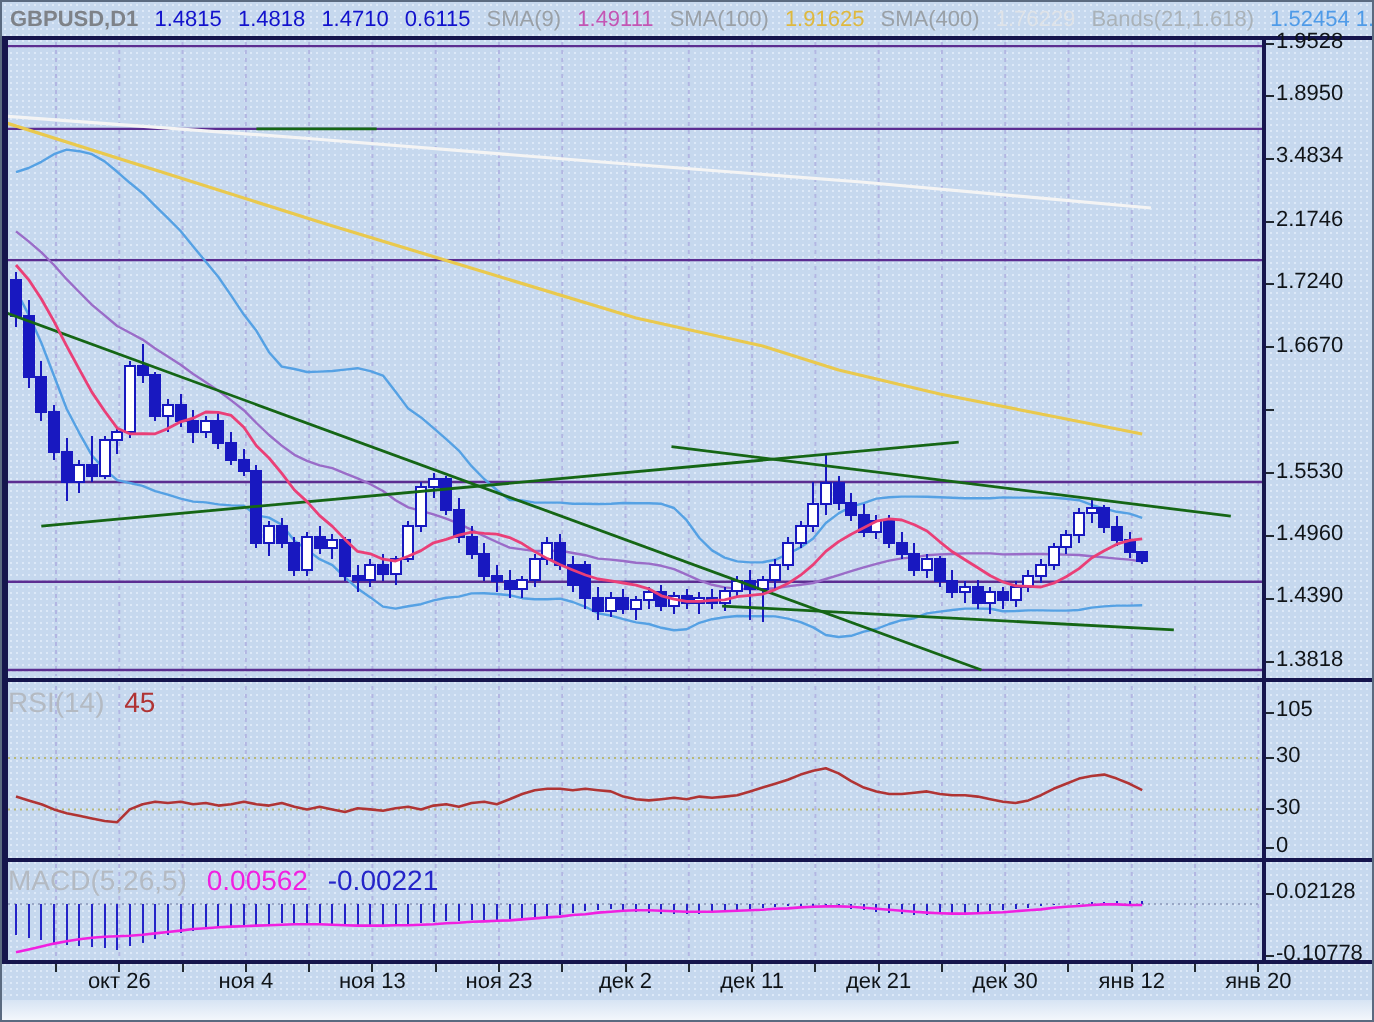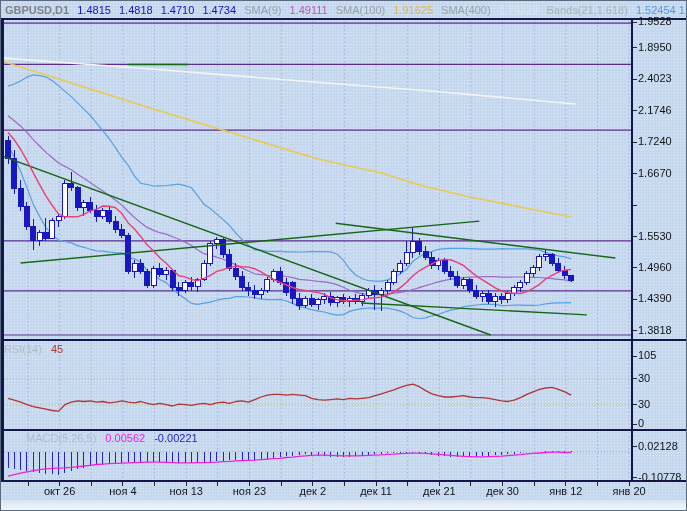--- a/index.html
+++ b/index.html
@@ -16,21 +16,21 @@
     position:absolute;left:0;top:0;width:687px;height:17px;z-index:5;
     font-size:11px;line-height:15px;white-space:nowrap;
     padding:2px 0 0 4px;box-sizing:border-box;
   }
   .hdr span{margin-right:5px;}
   .hdr .sym{font-weight:bold;letter-spacing:0;}
   #labels{position:absolute;left:0;top:0;width:616px;height:511px;z-index:4;
     font-size:11px;color:#101418;pointer-events:none;}
   .axlab{position:absolute;white-space:nowrap;}
   .dlab{position:absolute;width:64px;text-align:center;white-space:nowrap;}
-  .panelab{position:absolute;font-size:11px;white-space:nowrap;z-index:5;}
+  .panelab{position:absolute;font-size:14px;white-space:nowrap;z-index:5;}
   .panelab span{margin-right:6px;}
   .bottom-strip{position:absolute;left:0;top:499px;width:687px;height:12px;
     background:linear-gradient(#d7e4f4,#f8fafd);z-index:2;}
 </style>
 </head>
 <body>
 
 <div class="screen">
 
   <svg id="chart" width="687" height="511">
@@ -452,47 +452,47 @@
         <line x1="596.5199999999999" y1="481" x2="596.5199999999999" y2="485" stroke="#202830" stroke-width="1"></line>
         <line x1="628.1599999999999" y1="481" x2="628.1599999999999" y2="485" stroke="#202830" stroke-width="1"></line>
       </g>
     </svg>
 
   <div class="hdr">
     <span class="sym" style="color: rgb(126, 130, 136); text-align: center;">GBPUSD,D1</span>
     <span style="color: rgb(18, 18, 204);">1.4815</span>
     <span style="color: rgb(18, 18, 204);">1.4818</span>
     <span style="color: rgb(18, 18, 204);">1.4710</span>
-    <span style="color: rgb(18, 18, 204);">1.4734</span>
+    <span style="color: rgb(18, 18, 204);">0.6115</span>
     <span style="color: rgb(154, 160, 166); text-align: center;">SMA(9)</span>
     <span style="color: rgb(196, 85, 180);">1.49111</span>
     <span style="color: rgb(154, 160, 166);">SMA(100)</span>
     <span style="color: rgb(223, 185, 63);">1.91625</span>
     <span style="color: rgb(154, 160, 166);">SMA(400)</span>
     <span style="color: rgb(223, 227, 232);">1.76229</span>
     <span style="color: rgb(170, 178, 184);">Bands(21,1.618)</span>
     <span style="color: rgb(79, 155, 232);">1.52454 1.4847</span>
   </div>
 
   <div class="panelab" style="left:3px;top:342px;">
     <span style="color: rgb(180, 186, 194);">RSI(14)</span>
     <span style="color: rgb(176, 52, 52);">45</span>
   </div>
 
   <div class="panelab" style="left:3px;top:431px;">
-    <span style="color: rgb(180, 186, 194); margin-left: 22px;">MACD(5,26,5)</span>
+    <span style="color: rgb(180, 186, 194);">MACD(5,26,5)</span>
     <span style="color: rgb(240, 32, 224);">0.00562</span>
     <span style="color: rgb(36, 36, 200); text-align: right;">-0.00221</span>
   </div>
 
   <div id="labels">
     <div id="price-axis">
         <div class="axlab" style="left: 637px; top: 14px;">1.9528</div>
         <div class="axlab" style="left: 637px; top: 39.8859px;">1.8950</div>
-        <div class="axlab" style="left: 637px; top: 71.3306px;">2.4023</div>
+        <div class="axlab" style="left: 637px; top: 71.3306px;">3.4834</div>
         <div class="axlab" style="left: 637px; top: 102.775px;">2.1746</div>
         <div class="axlab" style="left: 637px; top: 134.22px;">1.7240</div>
         <div class="axlab" style="left: 637px; top: 165.664px;">1.6670</div>
         <div class="axlab" style="left: 664px; top: 197.109px; margin-left: 23px;">1.6100</div>
         <div class="axlab" style="left: 637px; top: 228.554px;">1.5530</div>
         <div class="axlab" style="left: 637px; top: 259.998px;">1.4960</div>
         <div class="axlab" style="left: 637px; top: 291.443px;">1.4390</div>
         <div class="axlab" style="left: 637px; top: 322.998px;">1.3818</div>
         <div class="axlab" style="left: 637px; top: 348.485px;">105</div>
         <div class="axlab" style="left: 637px; top: 370.99px;">30</div>

